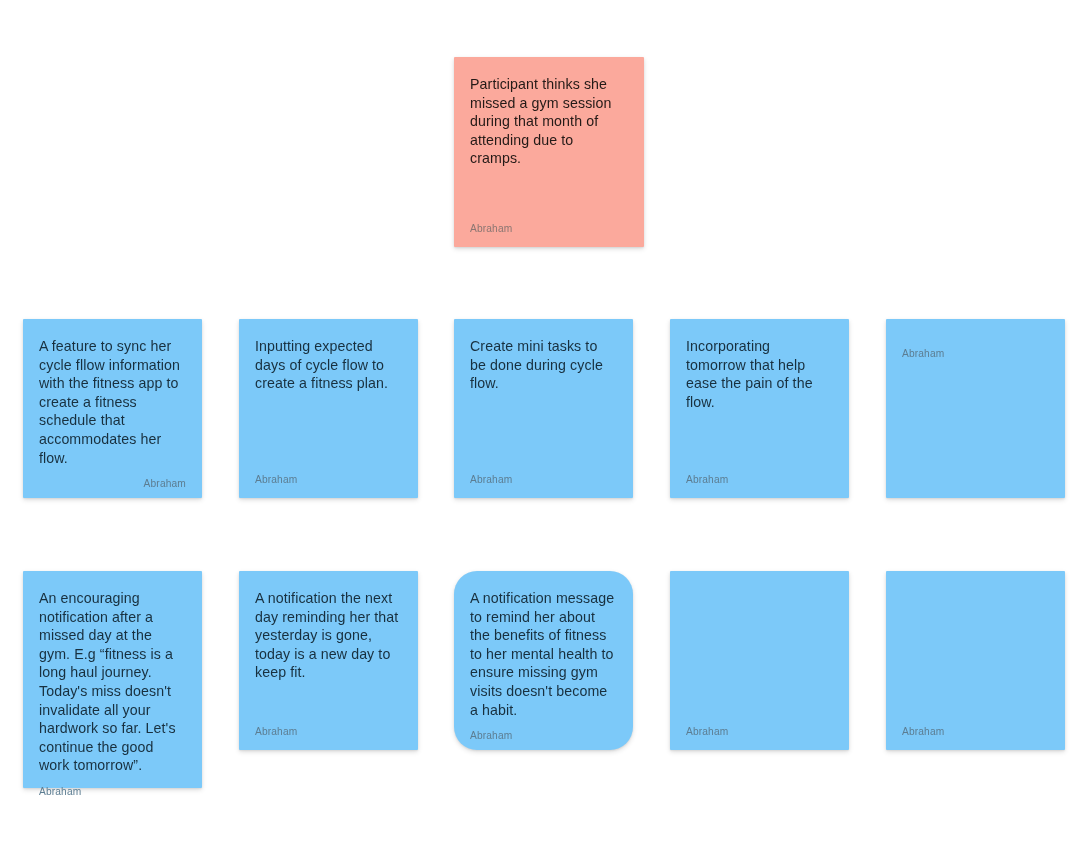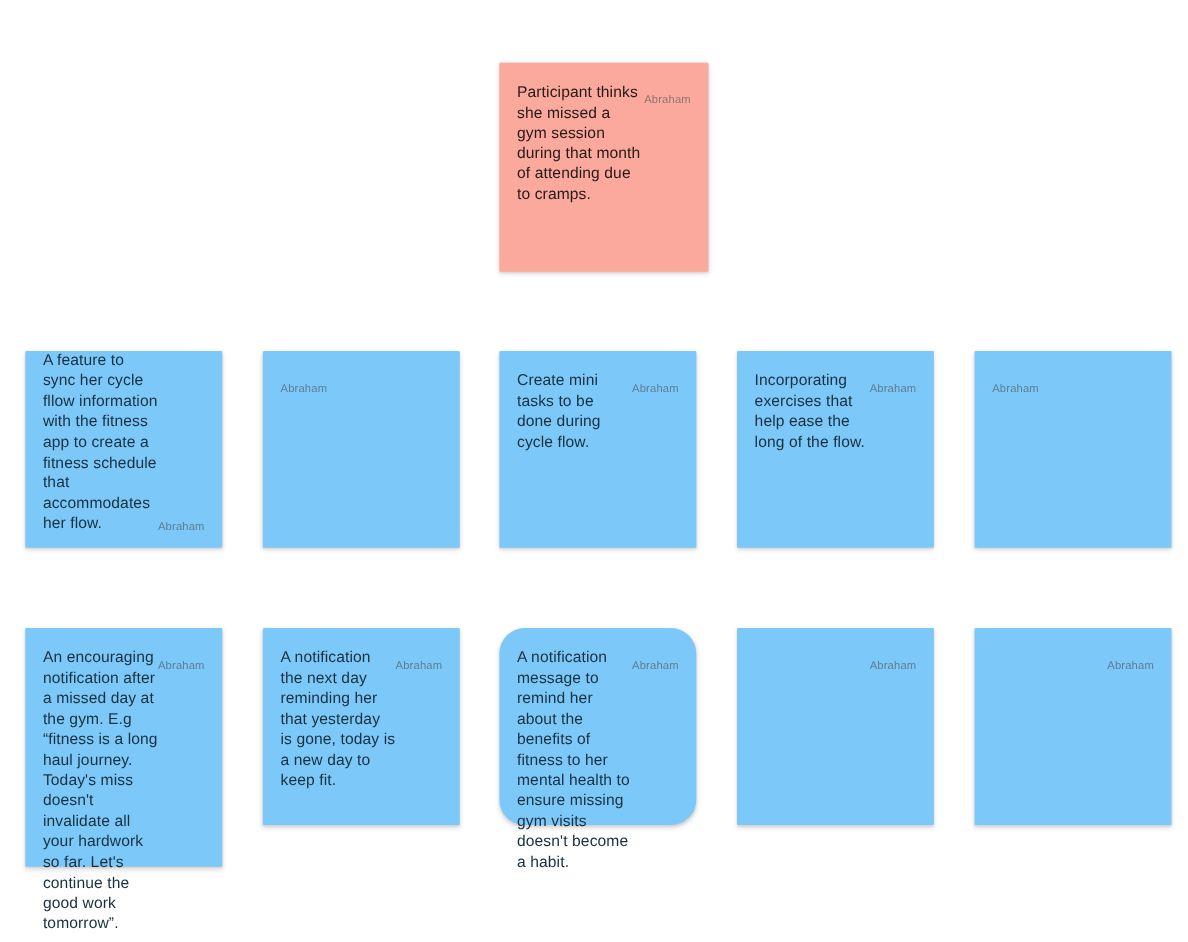--- a/index.html
+++ b/index.html
@@ -20,21 +20,21 @@
     position: absolute;
     inset: 0;
     background: #ffffff;
   }
 
   .sticky {
     position: absolute;
     box-sizing: border-box;
     padding: 18px 16px 12px 16px;
     display: flex;
-    flex-direction: row;
+    flex-direction: column;
     justify-content: space-between;
     box-shadow: 0 2px 5px rgba(0,0,0,0.13), 0 1px 2px rgba(0,0,0,0.08);
     border-radius: 1px;
   }
 
   .sticky .note-body {
     font-size: 14.2px;
     line-height: 18.6px;
     letter-spacing: 0.1px;
     color: #1b2733;
@@ -80,28 +80,29 @@
 <div id="board">
     <div class="sticky pink" style="left: 454px; top: 57px; width: 190px; height: 190px;">
       <div class="note-body">Participant thinks she missed a gym session during that month of attending due to cramps.</div>
       <div class="note-author">Abraham</div>
     </div>
     <div class="sticky blue" style="left: 23px; top: 319px; width: 179px; height: 179px; align-items: flex-end;">
       <div class="note-body">A feature to sync her cycle fllow information with the fitness app to create a fitness schedule that accommodates her flow.</div>
       <div class="note-author">Abraham</div>
     </div>
     <div class="sticky blue" style="left: 239px; top: 319px; width: 179px; height: 179px;">
+      <div class="note-body">Inputting expected days of cycle flow to create a fitness plan.</div>
       <div class="note-author">Abraham</div>
     </div>
     <div class="sticky blue" style="left: 454px; top: 319px; width: 179px; height: 179px;">
       <div class="note-body">Create mini tasks to be done during cycle flow.</div>
       <div class="note-author">Abraham</div>
     </div>
     <div class="sticky blue" style="left: 670px; top: 319px; width: 179px; height: 179px;">
-      <div class="note-body">Incorporating exercises that help ease the long of the flow.</div>
+      <div class="note-body">Incorporating tomorrow that help ease the pain of the flow.</div>
       <div class="note-author">Abraham</div>
     </div>
     <div class="sticky blue" style="left: 886px; top: 319px; width: 179px; height: 179px;">
       <div class="note-author">Abraham</div>
     </div>
     <div class="sticky blue" style="left: 23px; top: 571px; width: 179px; height: 217px;">
       <div class="note-body">An encouraging notification after a missed day at the gym. E.g “fitness is a long haul journey. Today's miss doesn't invalidate all your hardwork so far. Let's continue the good work tomorrow”.</div>
       <div class="note-author">Abraham</div>
     </div>
     <div class="sticky blue" style="left: 239px; top: 571px; width: 179px; height: 179px;">

